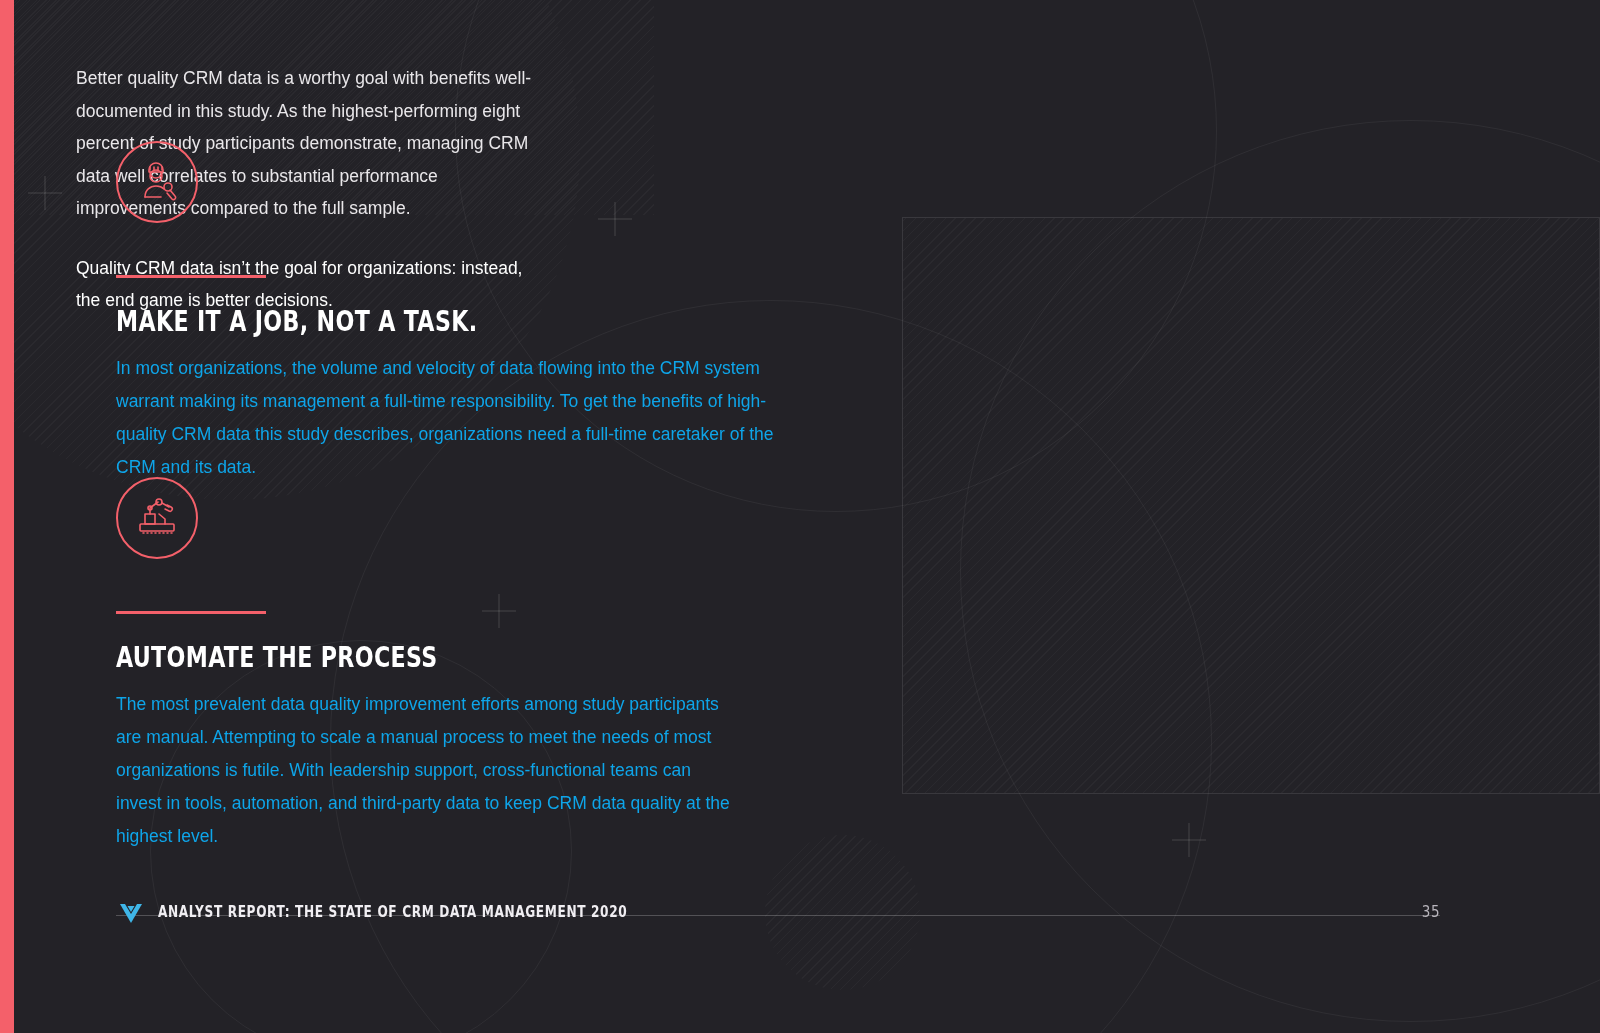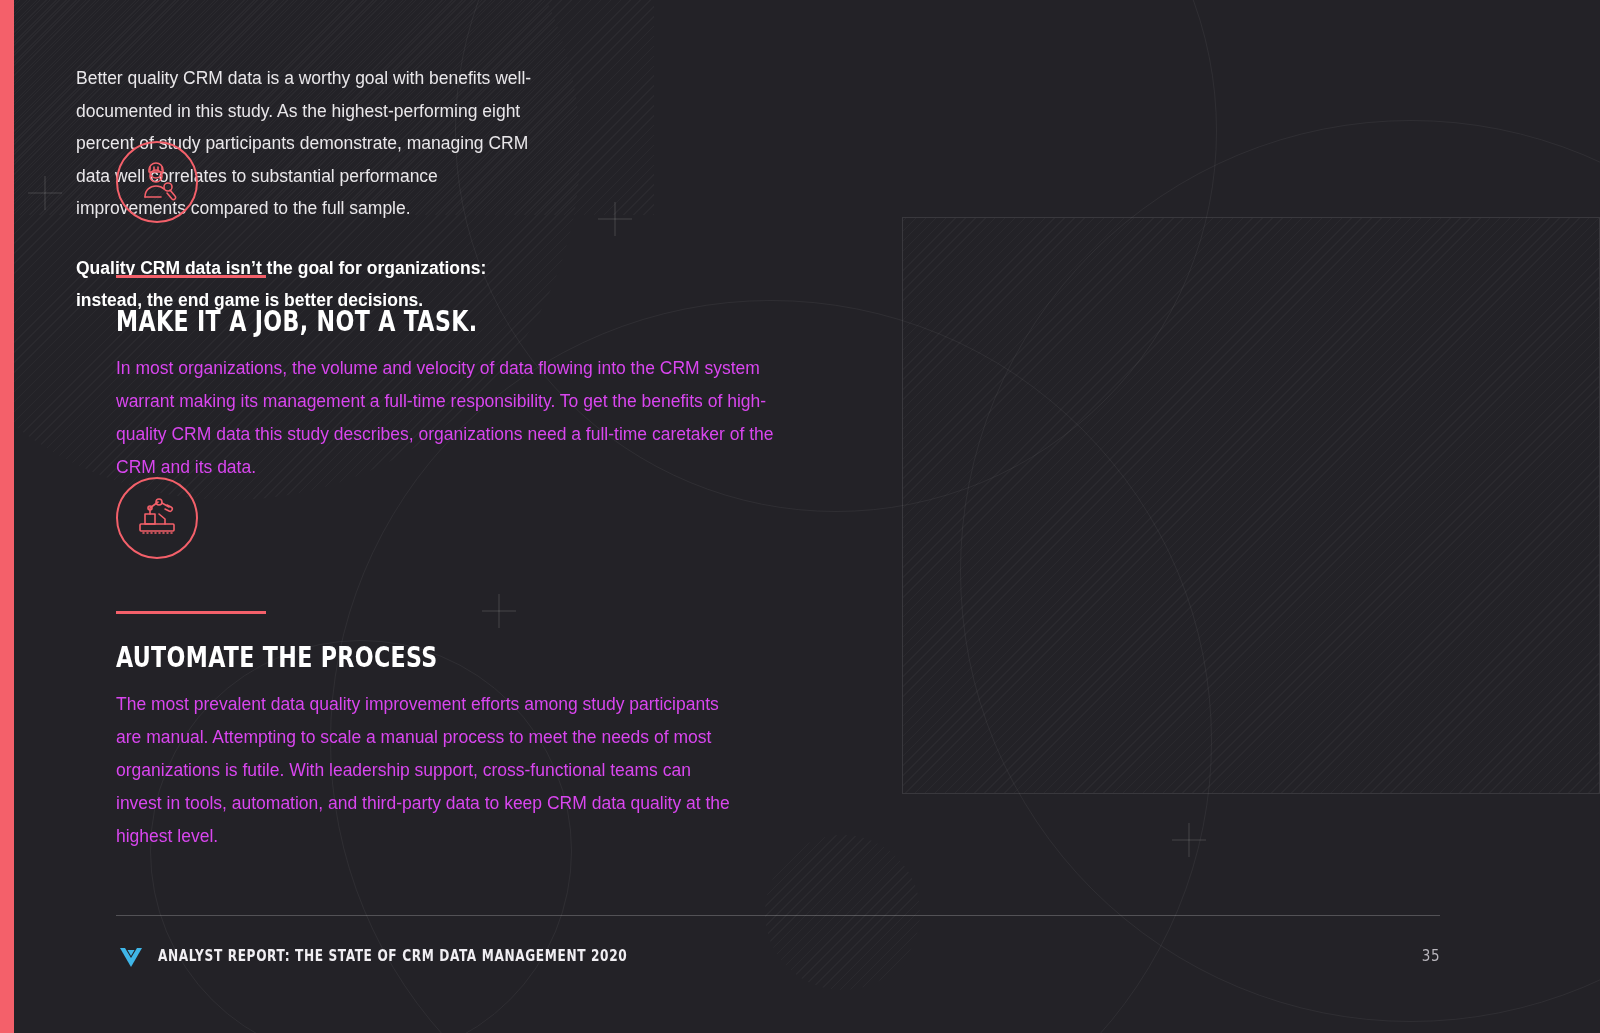--- a/index.html
+++ b/index.html
@@ -108,21 +108,21 @@
   .right-text {
     position: absolute;
     left: 76px; top: 62px;
     width: 470px;
     color: #e9e7ea;
     font-size: 17.5px;
     line-height: 32.5px;
     z-index: 4;
   }
   .right-text p { margin: 0 0 27px 0; }
-  .right-text p.bold { font-weight: bold; color: #ffffff; }
+  .right-text p.bold { font-weight: normal; color: #ffffff; }
 
   
   .content {
     position: absolute;
     left: 116px; top: 0;
     width: 720px;
     z-index: 4;
   }
   .block { position: absolute; width: 700px; }
   .block-1 { top: 141px; }
@@ -149,39 +149,39 @@
     font-size: 28px;
     letter-spacing: 0.4px;
     font-weight: bold;
     font-family: "DejaVu Sans Condensed", "Liberation Sans Narrow", "Liberation Sans", sans-serif;
     transform: scaleX(0.88);
     transform-origin: left center;
     text-transform: uppercase;
   }
   .body-text {
     margin-top: 14px;
-    color: #d946ef;
+    color: #0ea5e9;
     font-size: 17.5px;
     line-height: 33px;
     width: 660px;
   }
   .block-2 .body-text { width: 620px; }
 
   
   .footer-line {
     position: absolute;
     left: 116px; top: 915px;
     width: 1324px;
     height: 1px;
     background: rgba(255,255,255,0.22);
     z-index: 4;
   }
   .footer {
     position: absolute;
-    left: 116px; top: 936px;
+    left: 116px; top: 892px;
     width: 1324px;
     height: 40px;
     display: flex;
     align-items: center;
     z-index: 4;
   }
   .footer-logo { width: 30px; height: 30px; margin-right: 12px; flex: none; }
   .footer-text {
     color: #f0eef2;
     font-size: 15px;

